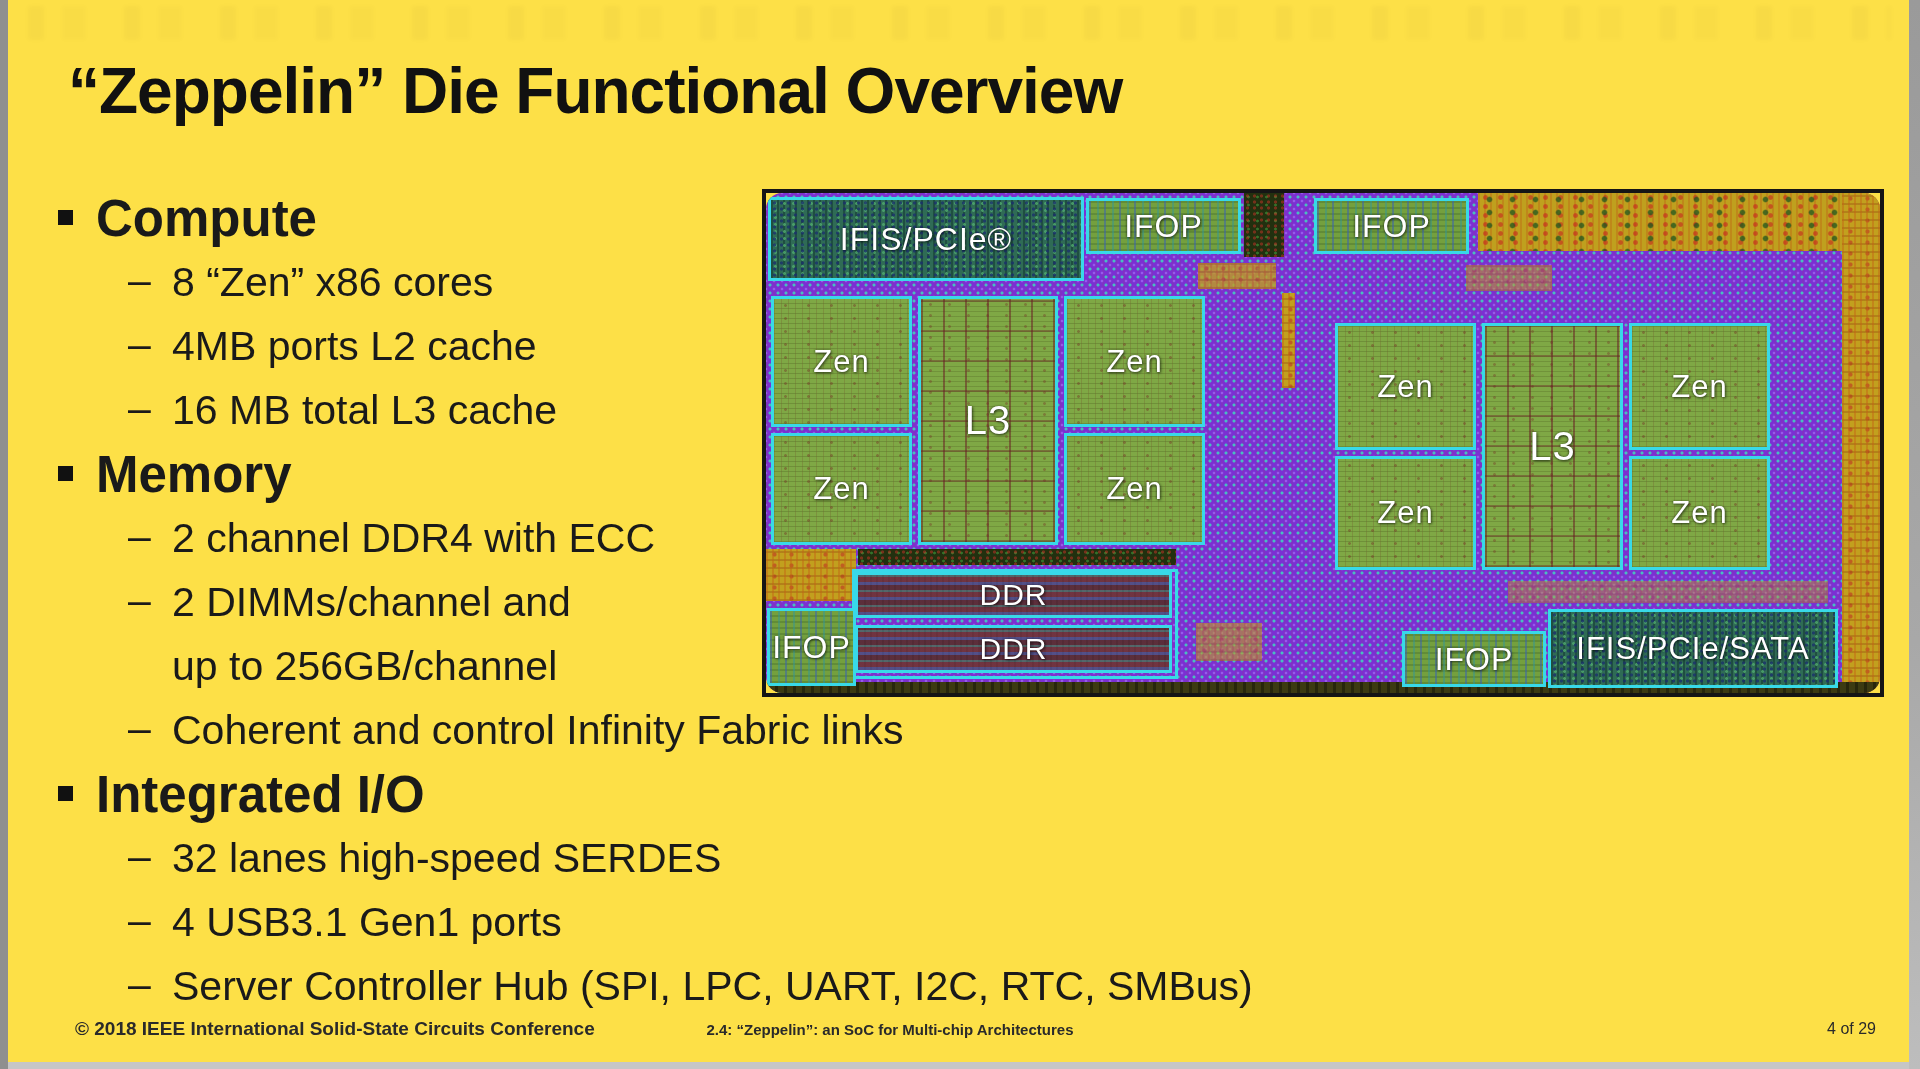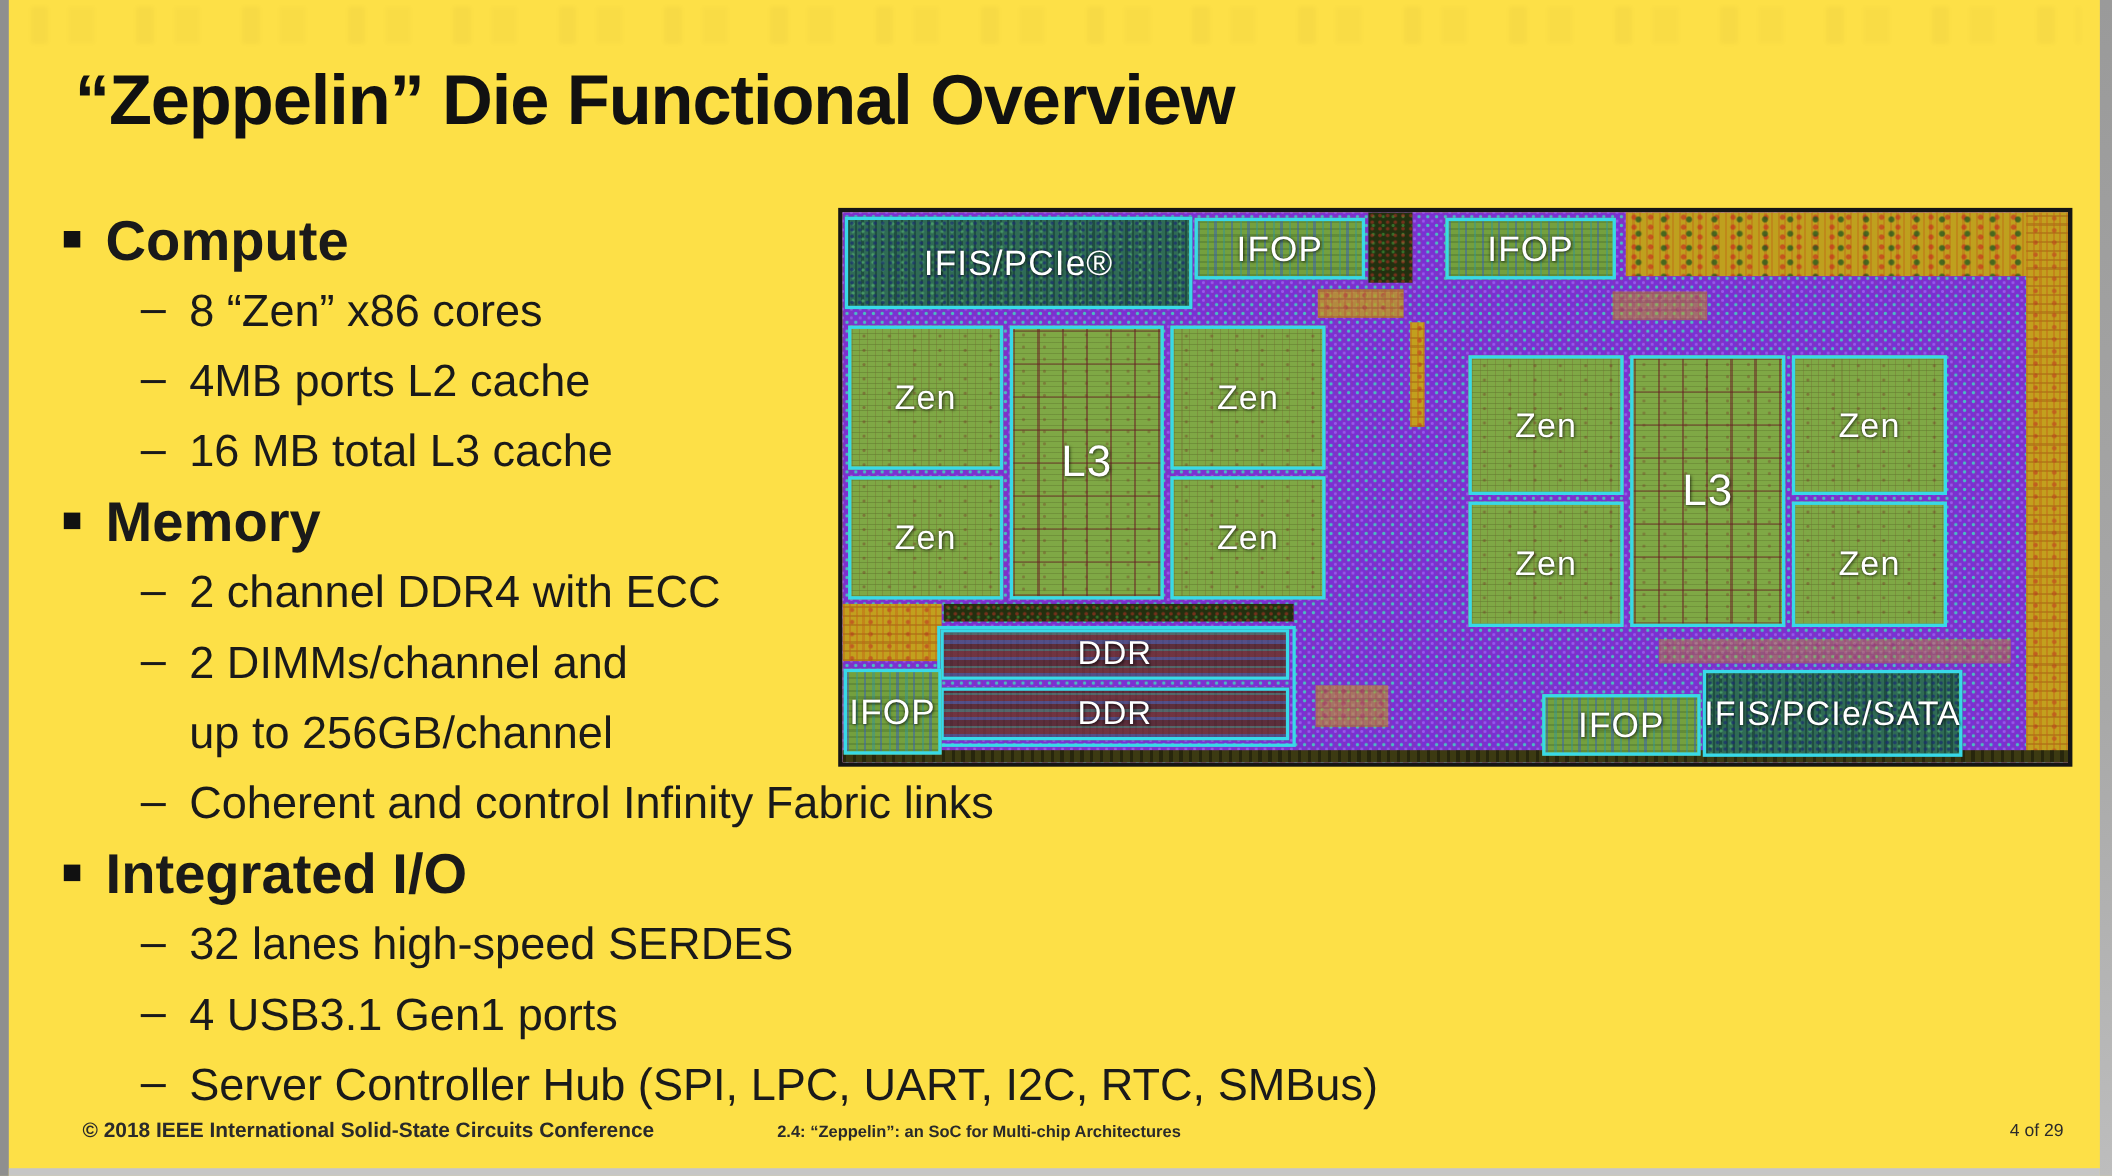--- a/index.html
+++ b/index.html
@@ -37,21 +37,21 @@
   
   .die{position:absolute;left:762px;top:189px;width:1122px;height:508px;
        border:4px solid #151515;box-sizing:border-box;}
   .die-inner{position:absolute;inset:0;overflow:hidden;
        background-color:#7b30d2;
        background-image:
          radial-gradient(circle, rgba(64,216,190,0.85) 1.1px, transparent 1.9px),
          radial-gradient(circle, rgba(152,96,236,0.9) 1px, transparent 1.7px),
          repeating-linear-gradient(90deg, rgba(180,70,40,0.08) 0 2px, transparent 2px 7px);
        background-size:8px 8px, 8px 8px, auto;
-       background-position:0 0, 4px 4px, 0 0;}
+       background-position:0 0, 4px 4px, 0 0;border-radius:16px;}
   .blk{position:absolute;box-sizing:border-box;display:flex;align-items:center;justify-content:center;}
   .cy{border:3px solid #38d9e8;}
   .blklbl{color:#ffffff;text-shadow:1px 1px 3px rgba(0,0,0,0.65), -1px 0 2px rgba(0,0,0,0.3);
           font-weight:normal;letter-spacing:1px;white-space:nowrap;}
 
   .tex-green{background-color:#7fa845;
      background-image:
        radial-gradient(circle, rgba(115,45,35,0.40) 1px, transparent 1.8px),
        repeating-linear-gradient(0deg, rgba(95,120,45,0.5) 0 1px, transparent 1px 5px),
        repeating-linear-gradient(90deg, rgba(110,40,30,0.18) 0 1px, transparent 1px 7px);
@@ -237,21 +237,21 @@
           <span class="blklbl lbl-ddr">DDR</span>
           </div>
       </div>
 
       <div class="blk cy tex-ifop" style="left:1px;top:415px;width:89px;height:78px">
         <span class="blklbl lbl-ifop">IFOP</span>
         </div>
       <div class="blk cy tex-ifop" style="left:636px;top:438px;width:144px;height:56px">
         <span class="blklbl lbl-ifop">IFOP</span>
         </div>
-      <div class="blk cy tex-teal" style="left:782px;top:416px;width:236px;height:79px">
+      <div class="blk cy tex-teal" style="left:782px;top:416px;width:290px;height:79px">
         <span class="blklbl lbl-sata">IFIS/PCIe/SATA</span>
         </div>
     </div>
   </div>
 
   <div class="footer">
     <span class="f-left">© 2018 IEEE International Solid-State Circuits Conference</span>
     <span class="f-center">2.4: “Zeppelin”: an SoC for Multi-chip Architectures</span>
     <span class="f-right">4 of 29</span>
   </div>

